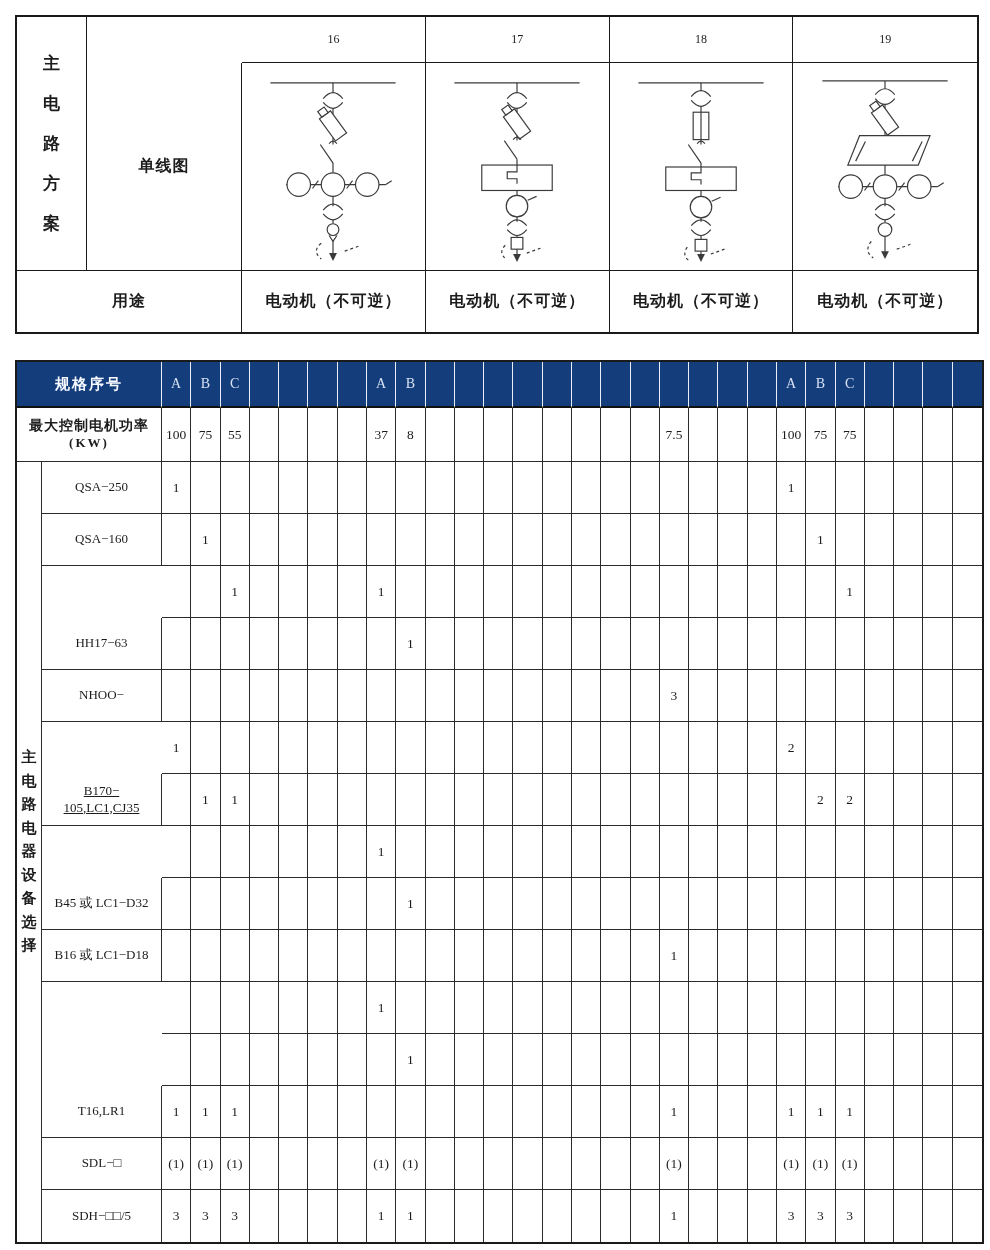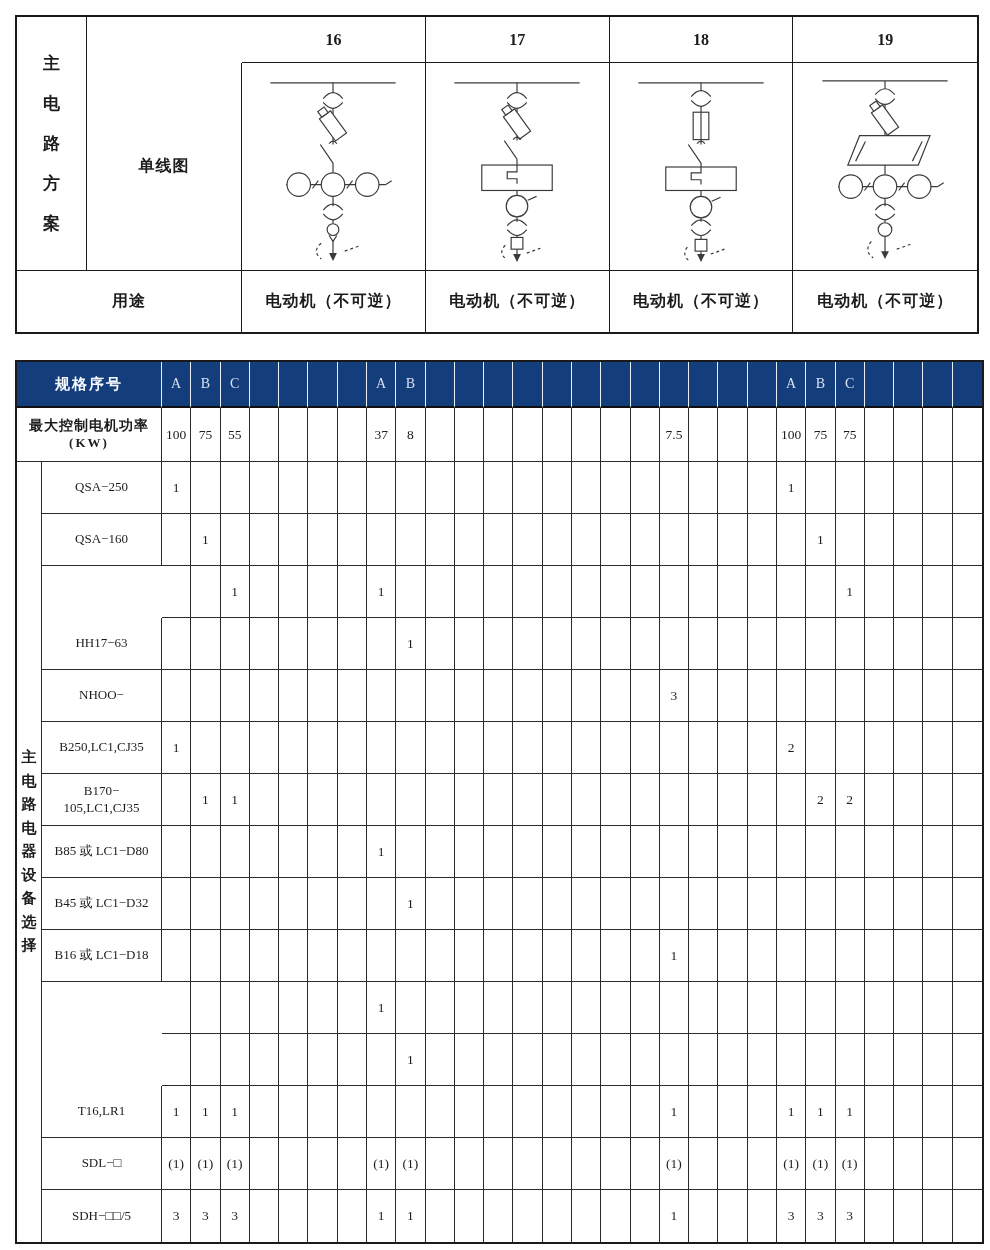--- a/index.html
+++ b/index.html
@@ -9,21 +9,21 @@
   
   #top-grid{position:absolute;left:15px;top:15px;width:960px;height:315px;
     border:2px solid #1a1a1a;display:grid;
     grid-template-columns:70px 155px repeat(4,1fr);
     grid-template-rows:46px 208px 1fr;}
   .tcell{border-right:1.5px solid #1a1a1a;border-bottom:1.5px solid #1a1a1a;
     display:flex;align-items:center;justify-content:center;text-align:center;}
   .tcell.lastcol{border-right:none;}
   .tcell.lastrow{border-bottom:none;}
   .hd-cjk{font-weight:700;font-size:16px;letter-spacing:1px;}
-  .scheme-num{font-size:16px;font-weight:bold;}
+  .scheme-num{font-size:12px;}
   .usage{font-weight:700;font-size:16px;letter-spacing:1px;}
   .vstack{display:flex;flex-direction:column;align-items:center;justify-content:center;}
   .side-top .vchar{font-weight:700;font-size:17px;line-height:40px;}
   .diagram-cell svg{display:block;}
   .dg{stroke:#3a3a3a;stroke-width:1.2;fill:none;}
   .dg-fill{fill:#3a3a3a;stroke:none;}
 
   
   #spec-grid{position:absolute;left:15px;top:360px;width:965px;height:880px;
     border:2px solid #1a1a1a;display:grid;
@@ -426,21 +426,20 @@
       <div class="cell" style="grid-area: 7 / 21;"></div>
       <div class="cell" style="grid-area: 7 / 22;"></div>
       <div class="cell" style="grid-area: 7 / 23;"></div>
       <div class="cell" style="grid-area: 7 / 24;"></div>
       <div class="cell" style="grid-area: 7 / 25;"></div>
       <div class="cell" style="grid-area: 7 / 26;"></div>
       <div class="cell" style="grid-area: 7 / 27;"></div>
       <div class="cell" style="grid-area: 7 / 28;"></div>
       <div class="cell" style="grid-area: 7 / 29;"></div>
       <div class="cell" style="grid-area: 7 / 30; border-right: none;"></div>
-      <div class="cell rowlabel" style="grid-area: 8 / 2;">B250,LC1,CJ35</div>
       <div class="cell" style="grid-area: 8 / 3;">1</div>
       <div class="cell" style="grid-area: 8 / 4;"></div>
       <div class="cell" style="grid-area: 8 / 5;"></div>
       <div class="cell" style="grid-area: 8 / 6;"></div>
       <div class="cell" style="grid-area: 8 / 7;"></div>
       <div class="cell" style="grid-area: 8 / 8;"></div>
       <div class="cell" style="grid-area: 8 / 9;"></div>
       <div class="cell" style="grid-area: 8 / 10;"></div>
       <div class="cell" style="grid-area: 8 / 11;"></div>
       <div class="cell" style="grid-area: 8 / 12;"></div>
@@ -455,21 +454,21 @@
       <div class="cell" style="grid-area: 8 / 21;"></div>
       <div class="cell" style="grid-area: 8 / 22;"></div>
       <div class="cell" style="grid-area: 8 / 23;"></div>
       <div class="cell" style="grid-area: 8 / 24;">2</div>
       <div class="cell" style="grid-area: 8 / 25;"></div>
       <div class="cell" style="grid-area: 8 / 26;"></div>
       <div class="cell" style="grid-area: 8 / 27;"></div>
       <div class="cell" style="grid-area: 8 / 28;"></div>
       <div class="cell" style="grid-area: 8 / 29;"></div>
       <div class="cell" style="grid-area: 8 / 30; border-right: none;"></div>
-      <div class="cell rowlabel" style="grid-area: 9 / 2;">B170−
+      <div class="cell rowlabel" style="grid-area: 9 / 2; text-decoration: underline;">B170−
 105,LC1,CJ35</div>
       <div class="cell" style="grid-area: 9 / 3;"></div>
       <div class="cell" style="grid-area: 9 / 4;">1</div>
       <div class="cell" style="grid-area: 9 / 5;">1</div>
       <div class="cell" style="grid-area: 9 / 6;"></div>
       <div class="cell" style="grid-area: 9 / 7;"></div>
       <div class="cell" style="grid-area: 9 / 8;"></div>
       <div class="cell" style="grid-area: 9 / 9;"></div>
       <div class="cell" style="grid-area: 9 / 10;"></div>
       <div class="cell" style="grid-area: 9 / 11;"></div>
@@ -485,21 +484,20 @@
       <div class="cell" style="grid-area: 9 / 21;"></div>
       <div class="cell" style="grid-area: 9 / 22;"></div>
       <div class="cell" style="grid-area: 9 / 23;"></div>
       <div class="cell" style="grid-area: 9 / 24;"></div>
       <div class="cell" style="grid-area: 9 / 25;">2</div>
       <div class="cell" style="grid-area: 9 / 26;">2</div>
       <div class="cell" style="grid-area: 9 / 27;"></div>
       <div class="cell" style="grid-area: 9 / 28;"></div>
       <div class="cell" style="grid-area: 9 / 29;"></div>
       <div class="cell" style="grid-area: 9 / 30; border-right: none;"></div>
-      <div class="cell rowlabel" style="grid-area: 10 / 2;">B85 或 LC1−D80</div>
       <div class="cell" style="grid-area: 10 / 3;"></div>
       <div class="cell" style="grid-area: 10 / 4;"></div>
       <div class="cell" style="grid-area: 10 / 5;"></div>
       <div class="cell" style="grid-area: 10 / 6;"></div>
       <div class="cell" style="grid-area: 10 / 7;"></div>
       <div class="cell" style="grid-area: 10 / 8;"></div>
       <div class="cell" style="grid-area: 10 / 9;"></div>
       <div class="cell" style="grid-area: 10 / 10;">1</div>
       <div class="cell" style="grid-area: 10 / 11;"></div>
       <div class="cell" style="grid-area: 10 / 12;"></div>

